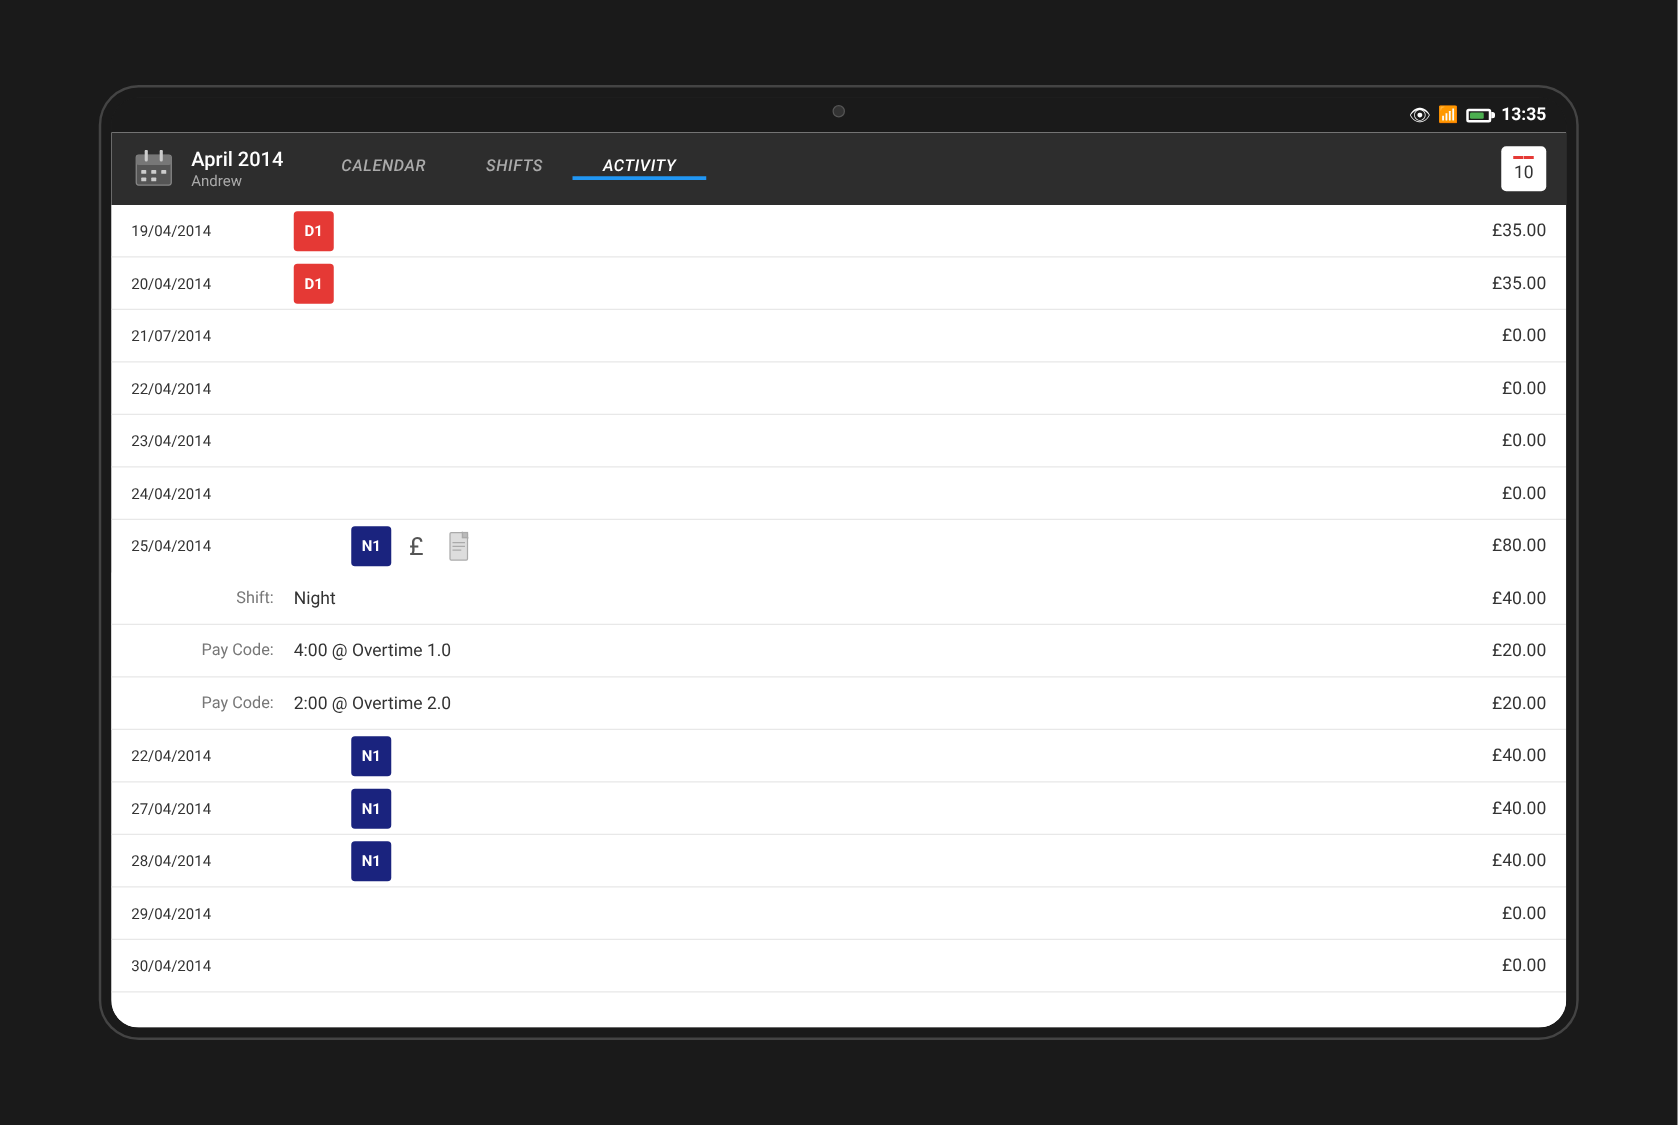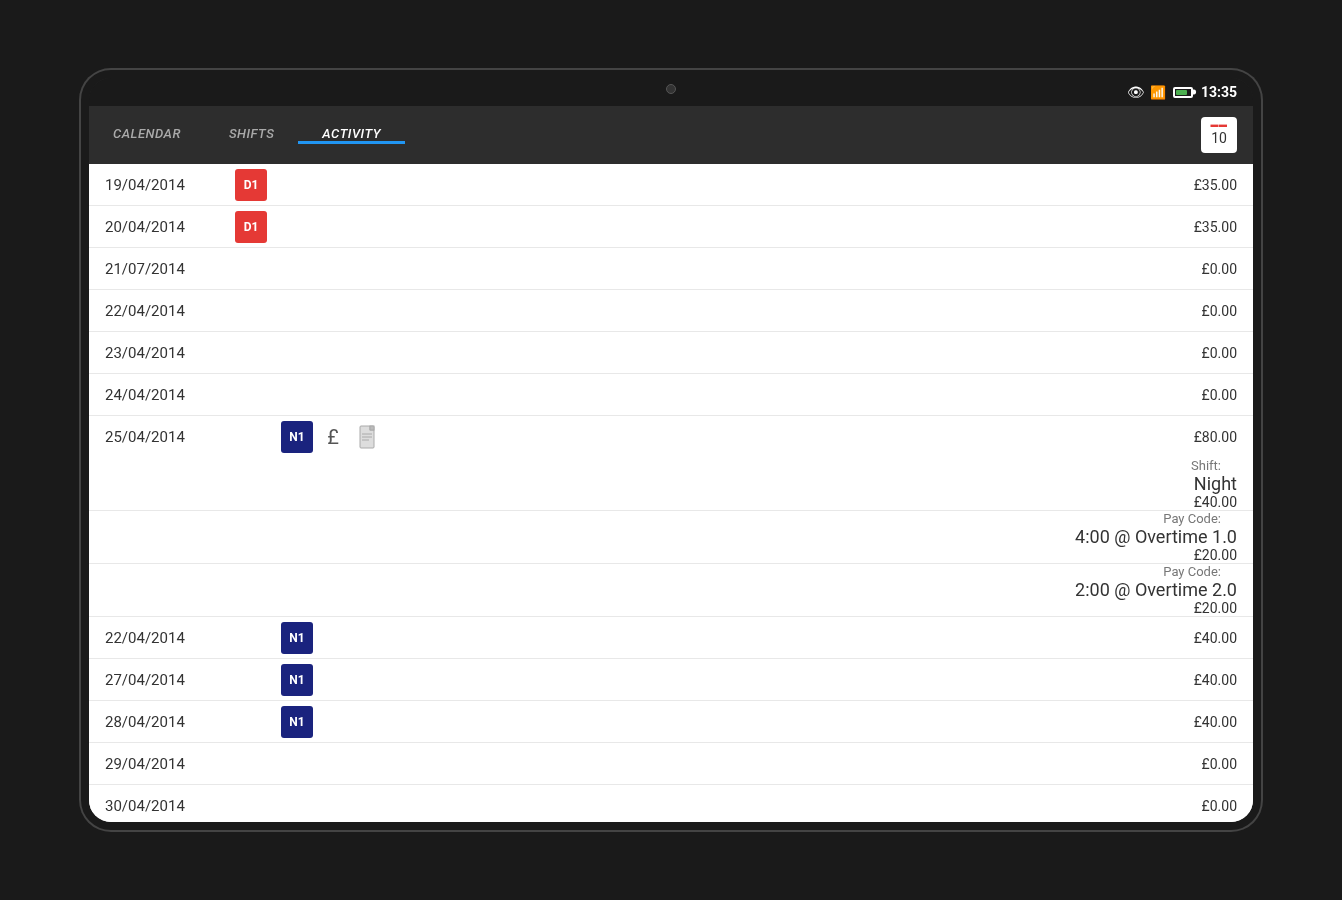--- a/index.html
+++ b/index.html
@@ -170,21 +170,21 @@
       padding: 0 16px;
       border-bottom: 1px solid #e8e8e8;
       min-height: 42px;
     }
     .activity-row.expanded-parent {
       border-bottom: none;
     }
     .row-date {
       width: 130px;
       color: #333;
-      font-size: 15px;
+      font-size: 12px;
       flex-shrink: 0;
     }
     .row-badges {
       display: flex;
       gap: 4px;
       align-items: center;
       flex: 1;
     }
     .badge {
       width: 32px;
@@ -213,38 +213,37 @@
       font-size: 14px;
       text-align: right;
       flex-shrink: 0;
       min-width: 80px;
     }
     .detail-section {
       background: #fff;
     }
     .detail-row {
       display: flex;
-      align-items: flex-end;
+      align-items: center;
       padding: 0 16px;
       border-bottom: 1px solid #e8e8e8;
       min-height: 42px;
-      flex-direction: column;
     }
     .detail-label {
       width: 130px;
       color: #777;
       font-size: 13px;
       text-align: right;
       padding-right: 16px;
       flex-shrink: 0;
     }
     .detail-value {
       flex: 1;
       color: #333;
-      font-size: 18px;
+      font-size: 14px;
     }
     .detail-amount {
       color: #333;
       font-size: 14px;
       text-align: right;
       flex-shrink: 0;
       min-width: 80px;
     }
     
     .icon-eye { font-size: 14px; }
@@ -291,20 +290,39 @@
       <span class="icon-battery">
         <span class="icon-battery-fill"></span>
       </span>
     </div>
     <span class="status-time">13:35</span>
   </div>
 
   <div class="app-content">
 
     <div class="app-header">
+      <div class="header-left">
+        <div class="calendar-icon-box">
+          <svg width="30" height="30" viewBox="0 0 30 30" fill="none">
+            <rect x="1" y="4" width="28" height="24" rx="2" fill="#555" stroke="#888" stroke-width="1"></rect>
+            <rect x="1" y="4" width="28" height="8" rx="2" fill="#777"></rect>
+            <line x1="9" y1="1" x2="9" y2="8" stroke="#ccc" stroke-width="2.5" stroke-linecap="round"></line>
+            <line x1="21" y1="1" x2="21" y2="8" stroke="#ccc" stroke-width="2.5" stroke-linecap="round"></line>
+            <rect x="5" y="16" width="4" height="3" rx="0.5" fill="#ccc"></rect>
+            <rect x="13" y="16" width="4" height="3" rx="0.5" fill="#ccc"></rect>
+            <rect x="21" y="16" width="4" height="3" rx="0.5" fill="#ccc"></rect>
+            <rect x="5" y="22" width="4" height="3" rx="0.5" fill="#ccc"></rect>
+            <rect x="13" y="22" width="4" height="3" rx="0.5" fill="#ccc"></rect>
+          </svg>
+        </div>
+        <div class="header-title-group">
+          <span class="header-month">April 2014</span>
+          <span class="header-user">Andrew</span>
+        </div>
+      </div>
 
       <div class="nav-tabs">
         <div class="nav-tab">CALENDAR</div>
         <div class="nav-tab">SHIFTS</div>
         <div class="nav-tab active">ACTIVITY</div>
       </div>
 
       <div class="header-right">
         <div class="calendar-today-btn">
           <span class="cal-top">▬▬</span>

